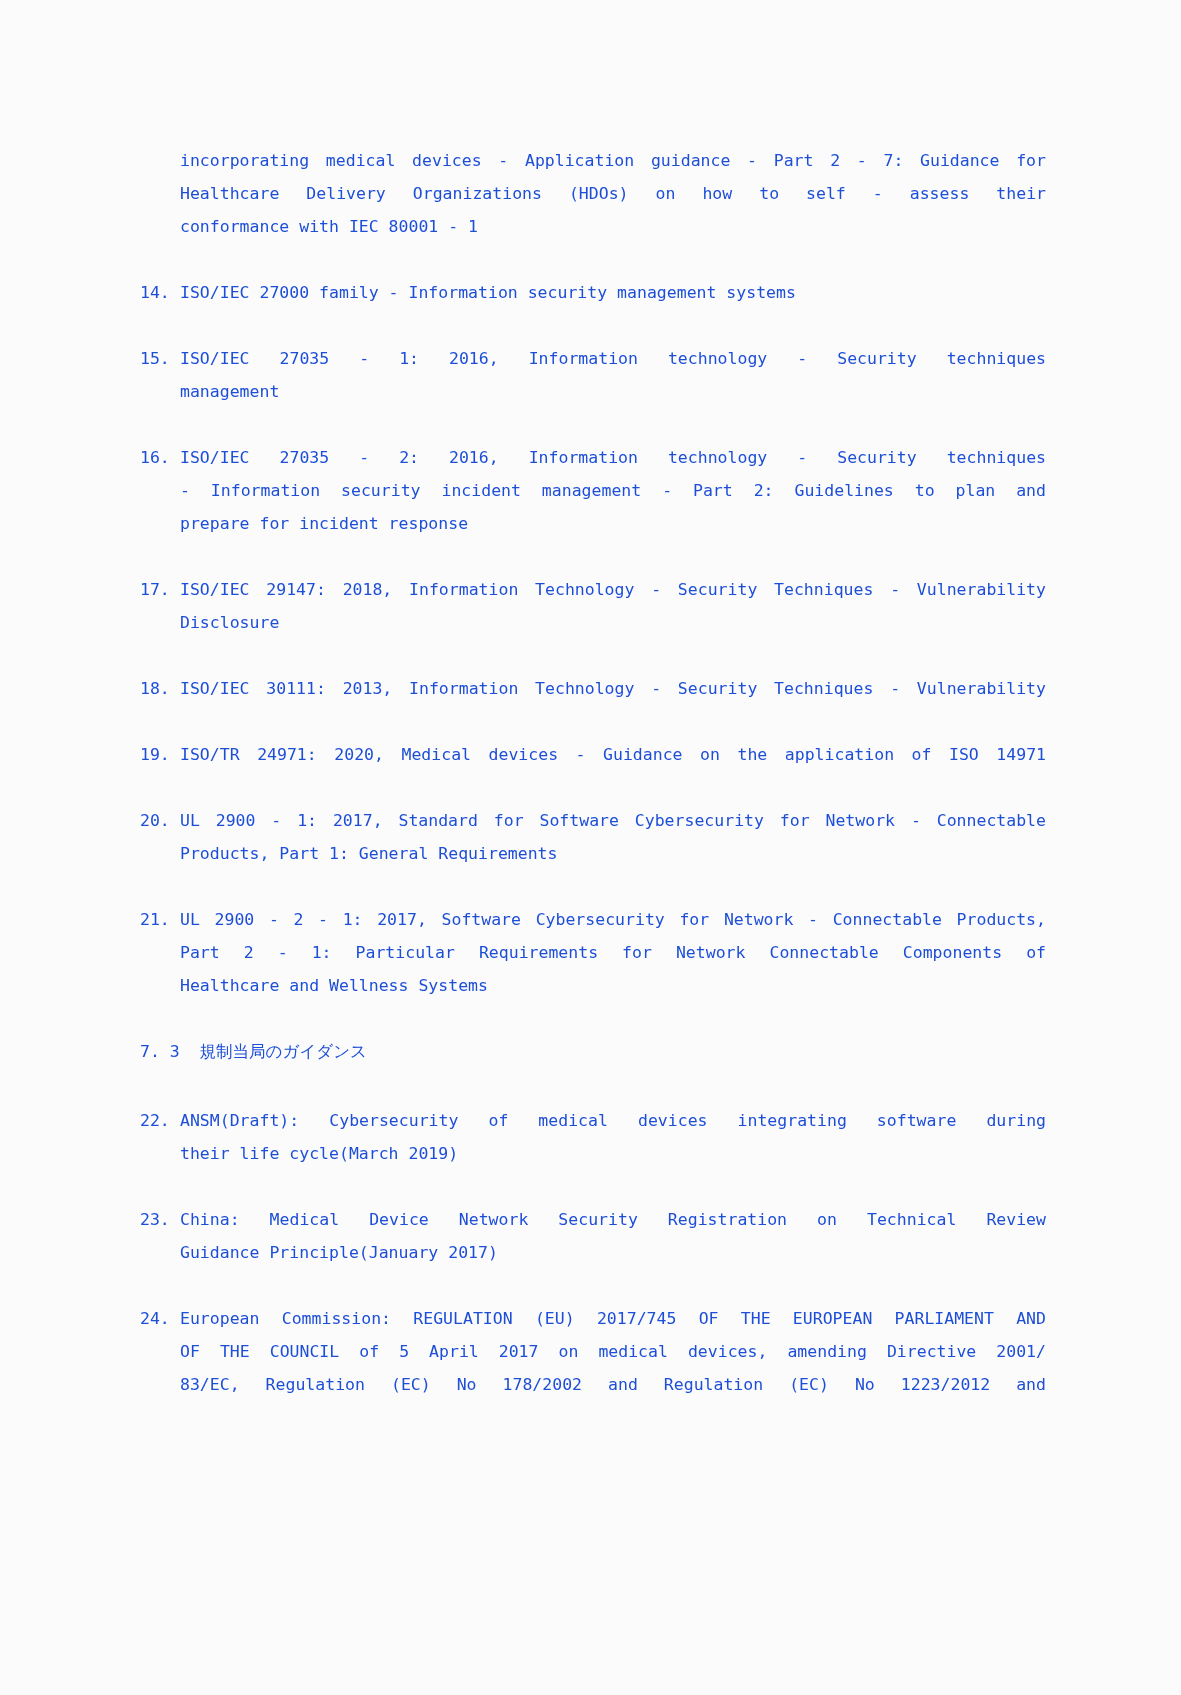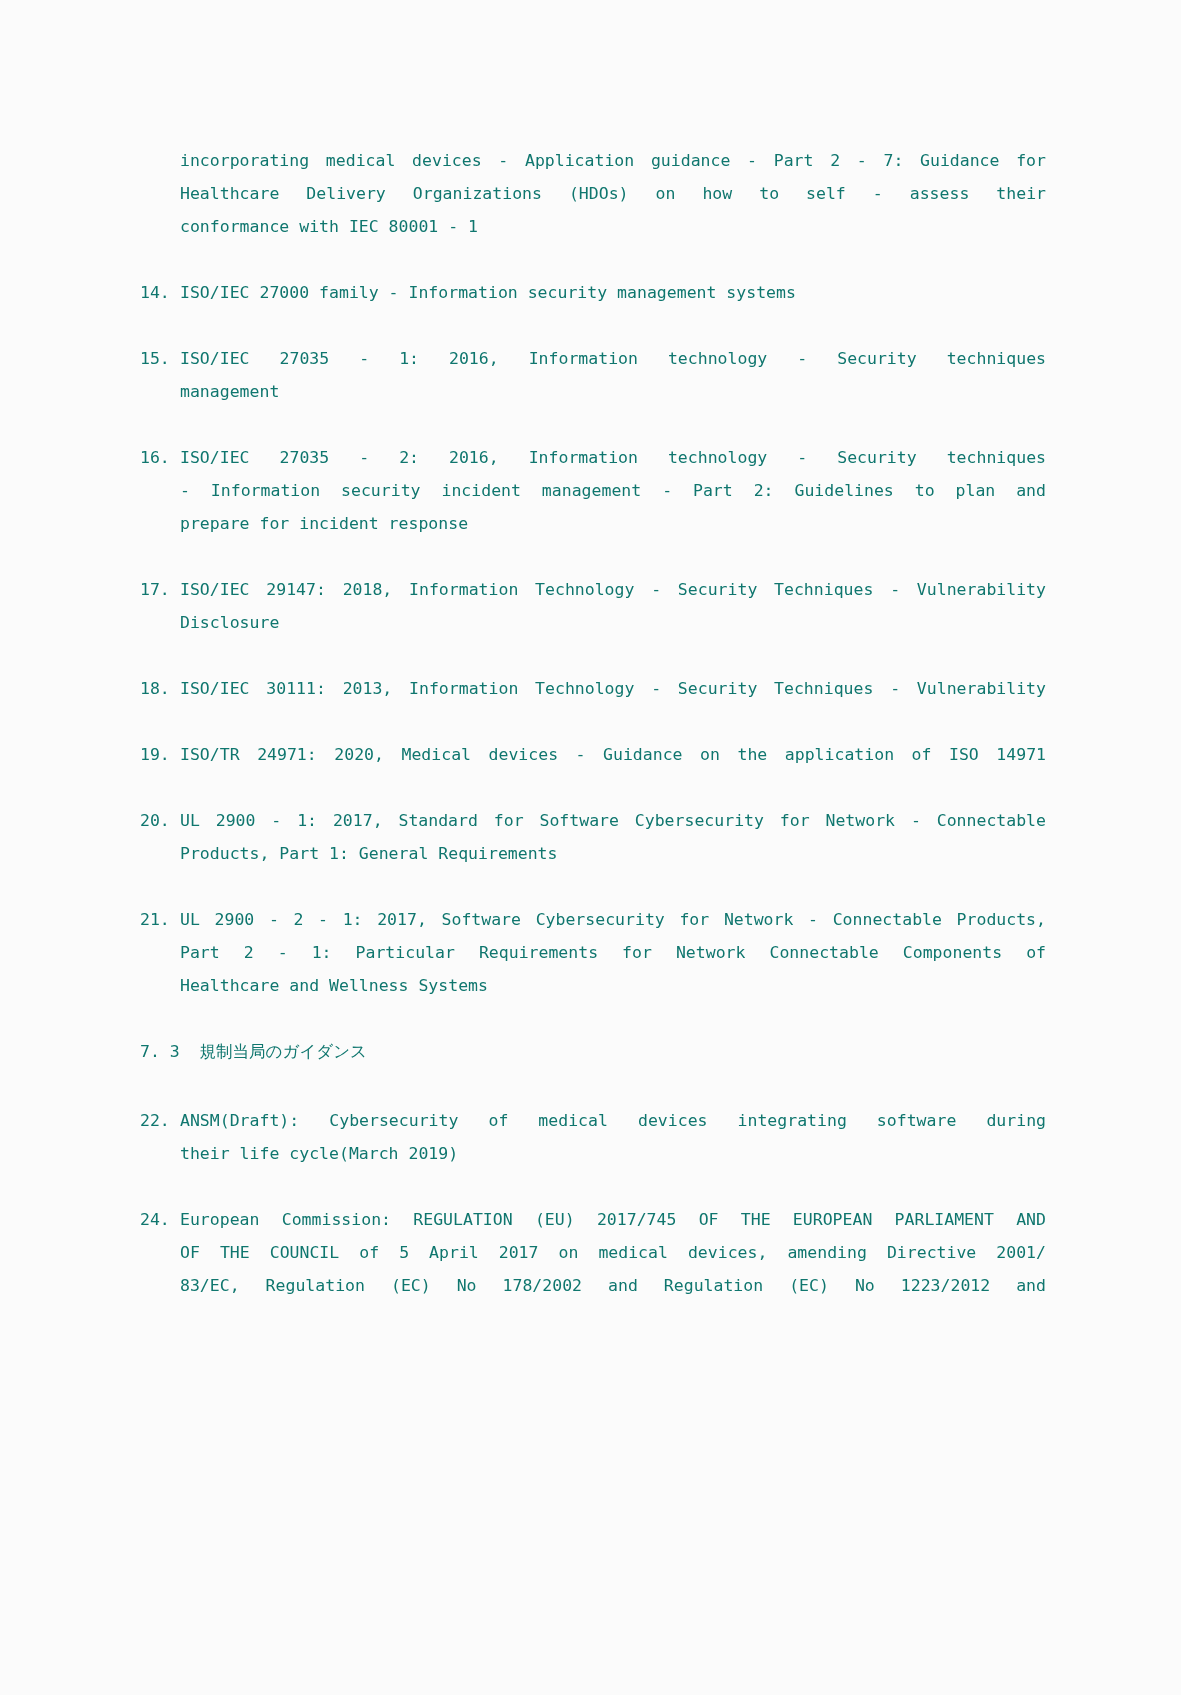--- a/index.html
+++ b/index.html
@@ -9,21 +9,21 @@
   }
   .page {
     position: relative;
     width: 1181px;
     height: 1695px;
     background: #fbfbfb;
     overflow: hidden;
     font-family: "DejaVu Sans Mono", monospace;
     font-size: 16.5px;
     line-height: 33px;
-    color: #0f766e;
+    color: #1d4ed8;
   }
   .doc {
     position: absolute;
     left: 140px;
     top: 144px;
     width: 906px;
   }
   .block {
     display: flex;
     margin: 0 0 33px 0;
@@ -123,20 +123,27 @@
         <div class="hline">7. 3  規制当局のガイダンス</div>
       </div>
       <div class="block">
         <span class="num">22.</span>
         <div class="lines">
           <div class="line just">ANSM(Draft): Cybersecurity of medical devices integrating software during</div>
           <div class="line">their life cycle(March 2019)</div>
         </div>
       </div>
       <div class="block">
+        <span class="num">23.</span>
+        <div class="lines">
+          <div class="line just">China: Medical Device Network Security Registration on Technical Review</div>
+          <div class="line">Guidance Principle(January 2017)</div>
+        </div>
+      </div>
+      <div class="block">
         <span class="num">24.</span>
         <div class="lines">
           <div class="line just">European Commission: REGULATION (EU) 2017/745 OF THE EUROPEAN PARLIAMENT AND</div>
           <div class="line just">OF THE COUNCIL of 5 April 2017 on medical devices, amending Directive 2001/</div>
           <div class="line just">83/EC, Regulation (EC) No 178/2002 and Regulation (EC) No 1223/2012 and</div>
         </div>
       </div>
     </div>
 </div>
 

